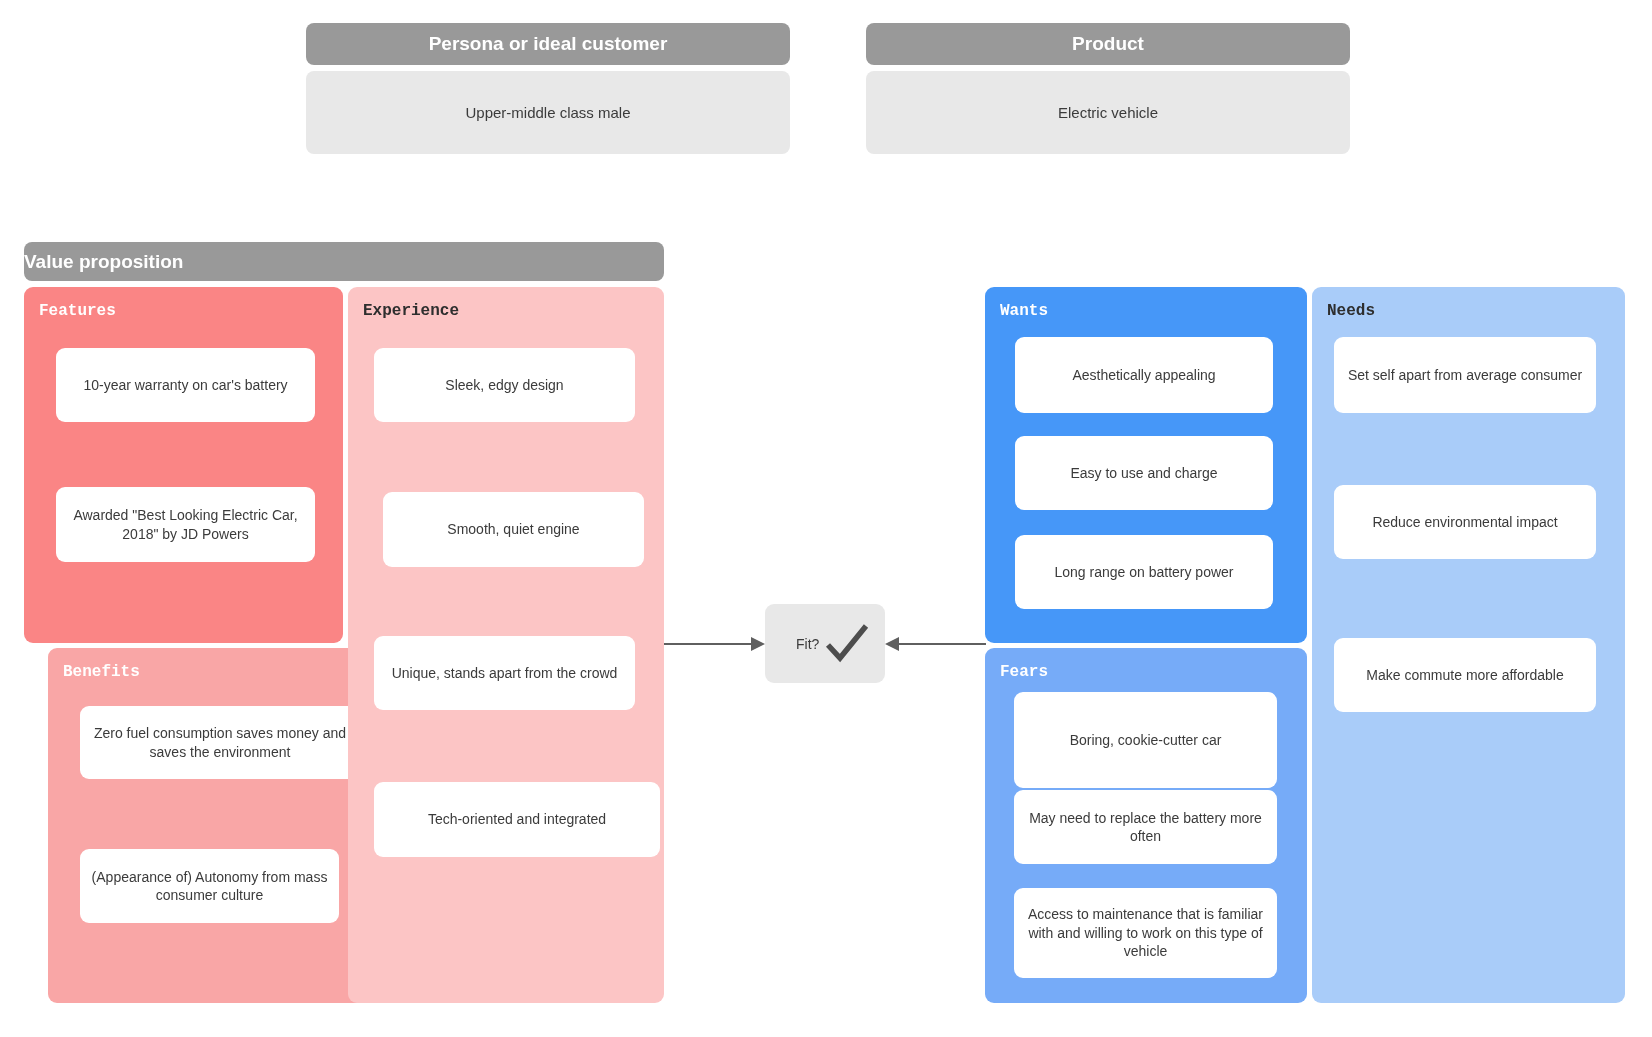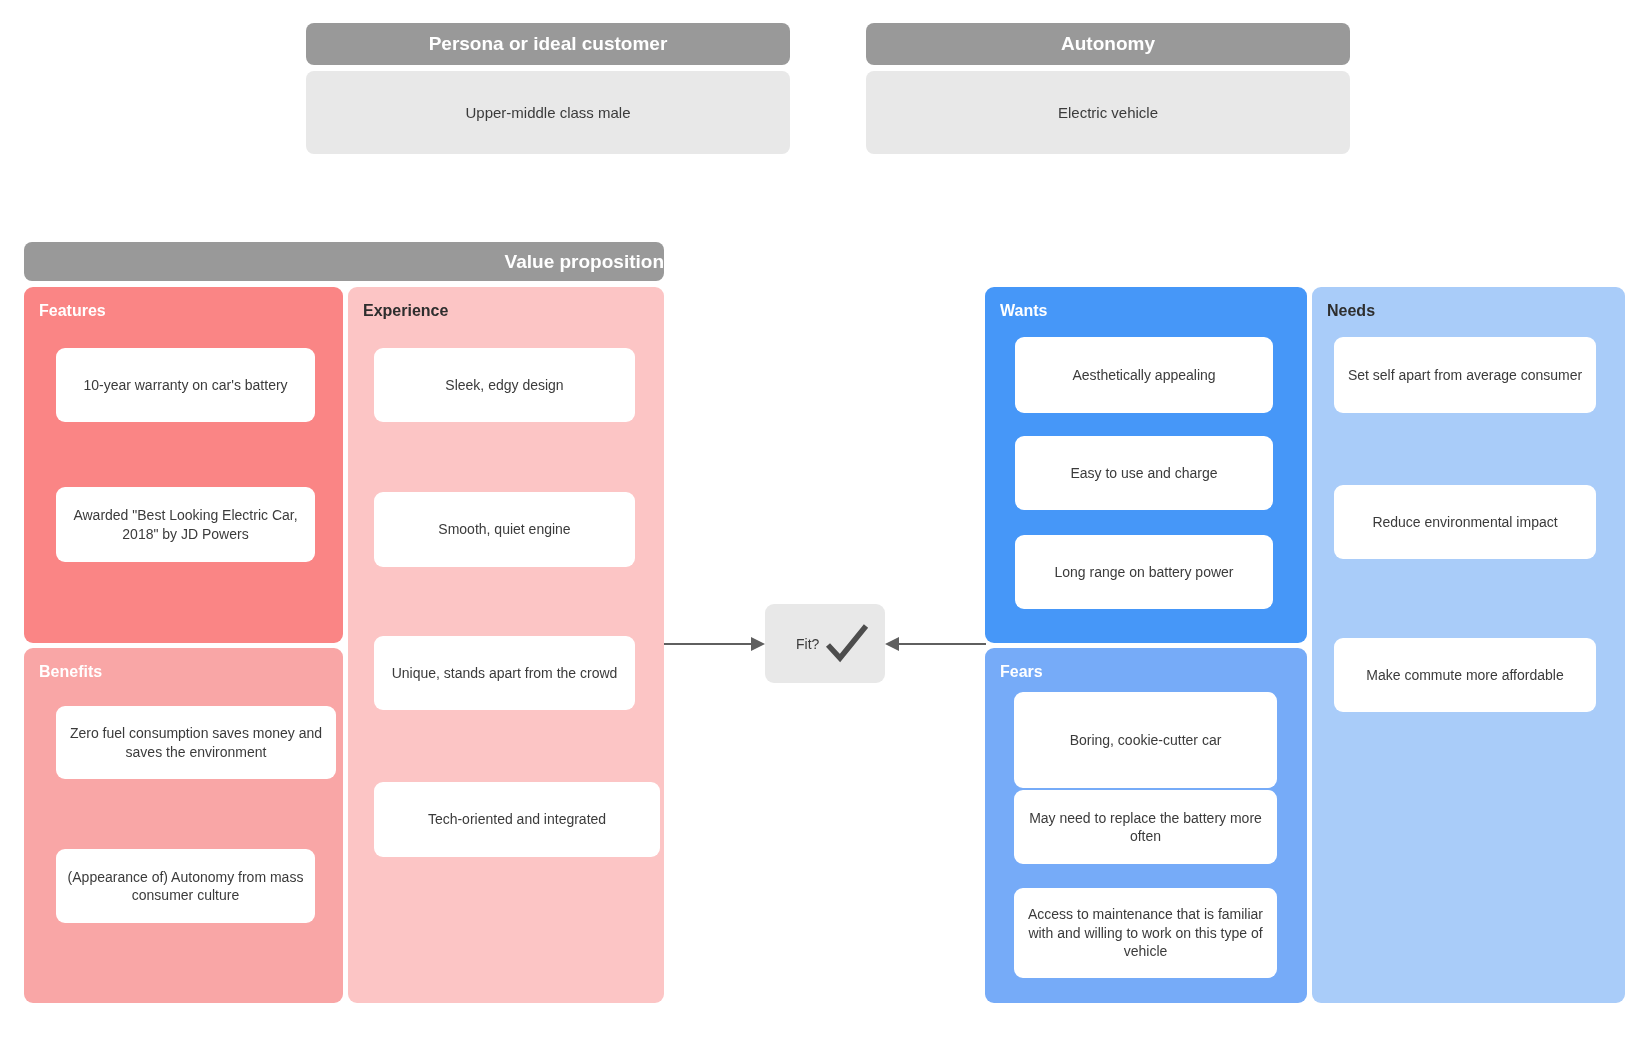--- a/index.html
+++ b/index.html
@@ -16,31 +16,31 @@
   }
   .topcard-body{
     margin-top:6px;height:83px;border-radius:8px;
     background:var(--top_value_bg);color:var(--note_text);
     font-size:15px;display:flex;align-items:center;justify-content:center;text-align:center;
   }
   
   .section-header{
     position:absolute;top:242px;width:640px;height:39px;line-height:39px;
     border-radius:8px;background:var(--section_header_bg);color:var(--section_header_text);
-    font-size:19px;font-weight:bold;text-align:right;
+    font-size:19px;font-weight:bold;text-align:left;
   }
   
   .panel{position:absolute;border-radius:9px;}
   .panel.features{background:var(--features_bg);}
-  .panel.benefits{background:var(--benefits_bg);}
+  .panel.benefits{background:var(--benefits_bg);margin-left:24px;}
   .panel.experience{background:var(--experience_bg);}
   .panel.wants{background:var(--wants_bg);}
   .panel.fears{background:var(--fears_bg);}
   .panel.needs{background:var(--needs_bg);}
-  .panel-label{position:absolute;left:15px;top:15px;font-size:16px;font-weight:bold;}
+  .panel-label{position:absolute;left:15px;top:15px;font-size:16px;font-weight:bold;font-family:Liberation Mono, monospace;}
   .panel-label.light{color:var(--label_light);}
   .panel-label.dark{color:var(--label_dark);}
   
   .note{
     position:absolute;background:var(--note_bg);border-radius:9px;
     display:flex;align-items:center;justify-content:center;text-align:center;
     font-size:14px;line-height:1.32;color:var(--note_text);
     padding:4px 10px;box-sizing:border-box;
   }
   
@@ -56,42 +56,42 @@
 <body>
 
 <div class="canvas">
 
   <div class="topcard" style="left:306px">
     <div class="topcard-header">Persona or ideal customer</div>
     <div class="topcard-body">Upper-middle class male</div>
   </div>
 
   <div class="topcard" style="left:866px">
-    <div class="topcard-header">Autonomy</div>
+    <div class="topcard-header">Product</div>
     <div class="topcard-body">Electric vehicle</div>
   </div>
 
   <div class="section-header" style="left:24px">Value proposition</div>
 
   <div class="panel features" style="left:24px;top:287px;width:319px;height:356px">
     <div class="panel-label light">Features</div>
     <div class="note" style="left:32px;top:61px;width:259px;height:74px">10-year warranty on car's battery</div>
     <div class="note" style="left:32px;top:200px;width:259px;height:75px">Awarded "Best Looking Electric Car, 2018" by JD Powers</div>
   </div>
 
   <div class="panel benefits" style="left:24px;top:648px;width:319px;height:355px">
     <div class="panel-label light">Benefits</div>
     <div class="note" style="left:32px;top:58px;width:280px;height:73px">Zero fuel consumption saves money and saves the environment</div>
     <div class="note" style="left:32px;top:201px;width:259px;height:74px">(Appearance of) Autonomy from mass consumer culture</div>
   </div>
 
   <div class="panel experience" style="left:348px;top:287px;width:316px;height:716px">
     <div class="panel-label dark">Experience</div>
     <div class="note" style="left:26px;top:61px;width:261px;height:74px">Sleek, edgy design</div>
-    <div class="note" style="left:26px;top:205px;width:261px;height:75px">Smooth, quiet engine</div>
+    <div class="note" style="left:35px;top:205px;width:261px;height:75px">Smooth, quiet engine</div>
     <div class="note" style="left:26px;top:349px;width:261px;height:74px">Unique, stands apart from the crowd</div>
     <div class="note" style="left:26px;top:495px;width:286px;height:75px">Tech-oriented and integrated</div>
   </div>
 
   <div class="panel wants" style="left:985px;top:287px;width:322px;height:356px">
     <div class="panel-label light">Wants</div>
     <div class="note" style="left:30px;top:50px;width:258px;height:76px">Aesthetically appealing</div>
     <div class="note" style="left:30px;top:149px;width:258px;height:74px">Easy to use and charge</div>
     <div class="note" style="left:30px;top:248px;width:258px;height:74px">Long range on battery power</div>
   </div>

